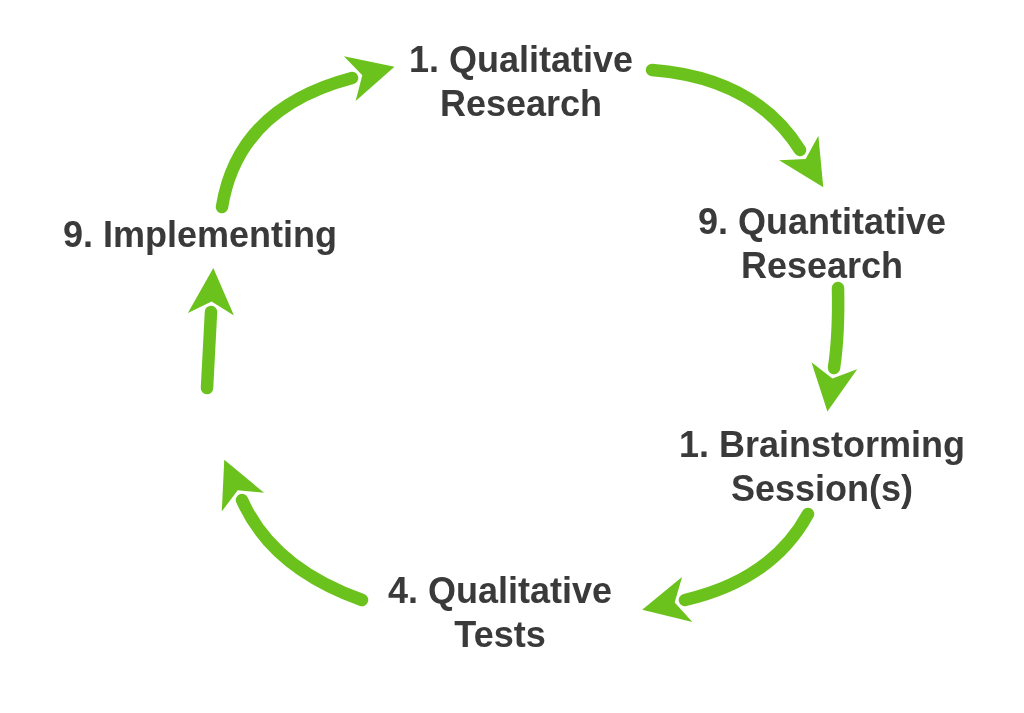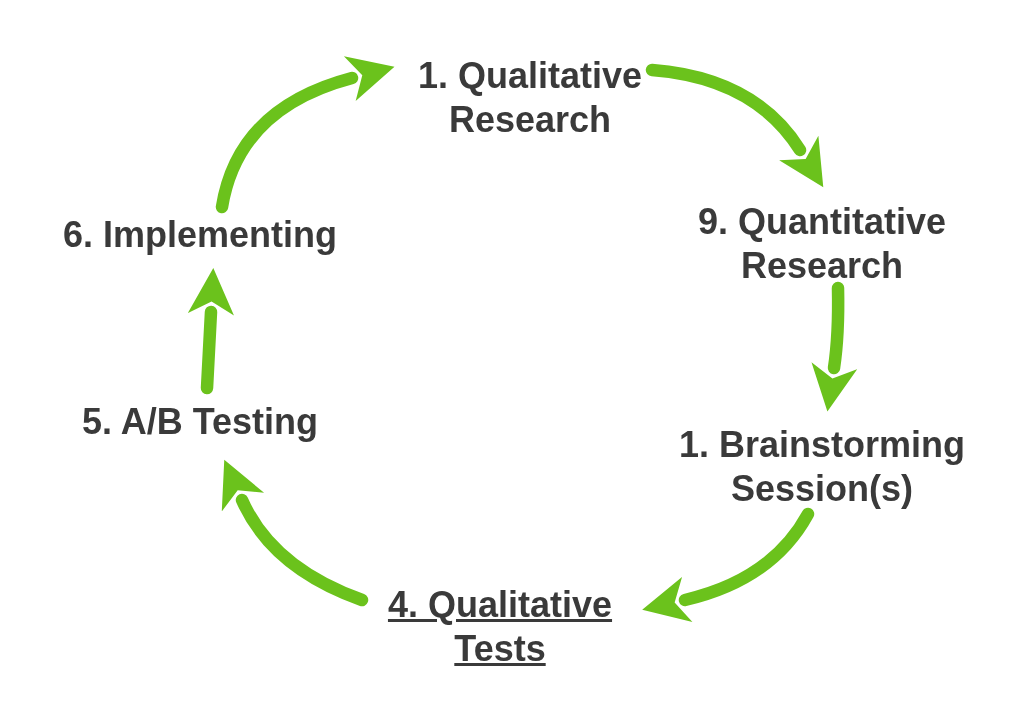--- a/index.html
+++ b/index.html
@@ -38,24 +38,24 @@
   .step-label {
     position: absolute;
     width: 320px;
     text-align: center;
     color: var(--color-text);
     font-size: 36px;
     font-weight: 700;
     line-height: 1.22;
     white-space: pre-line;
   }
-  .step-1 { left: 370px; top: 38px; margin-top: 16px; }
+  .step-1 { left: 361px; top: 38px; }
   .step-2 { left: 662px; top: 200px; }
   .step-3 { left: 662px; top: 423px; }
-  .step-4 { left: 340px; top: 583px; text-decoration: underline; }
+  .step-4 { left: 340px; top: 569px; }
   .step-5 { left: 40px;  top: 400px; }
   .step-6 { left: 40px;  top: 213px; }
 </style>
 </head>
 <body>
 
 <div class="diagram">
 
   <svg class="arrows-svg" viewBox="0 0 1024 713" aria-hidden="true">
     <defs>
@@ -82,17 +82,16 @@
 
   <div class="step-label step-2">9. Quantitative
 Research</div>
 
   <div class="step-label step-3">1. Brainstorming
 Session(s)</div>
 
   <div class="step-label step-4">4. Qualitative
 Tests</div>
 
-  <div class="step-label step-5">5. A/B Testing</div>
 
-  <div class="step-label step-6">6. Implementing</div>
+  <div class="step-label step-6">9. Implementing</div>
 
 </div>
 
 </body></html>

